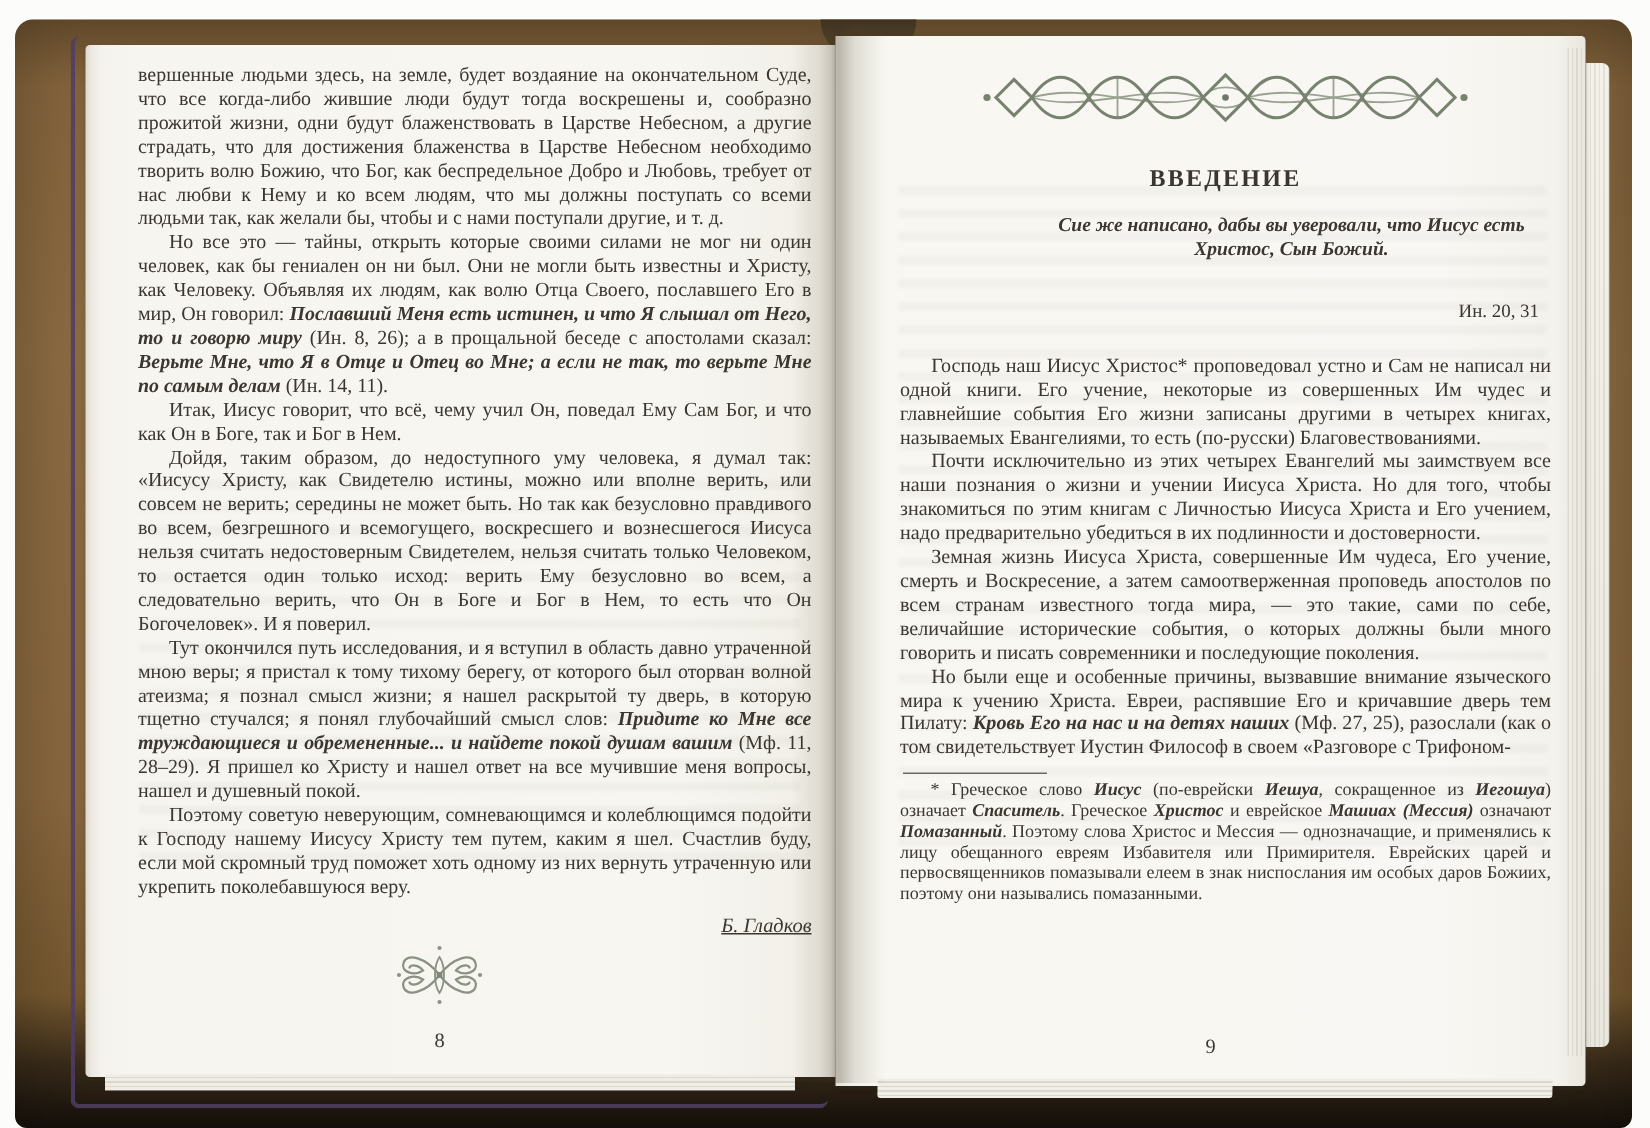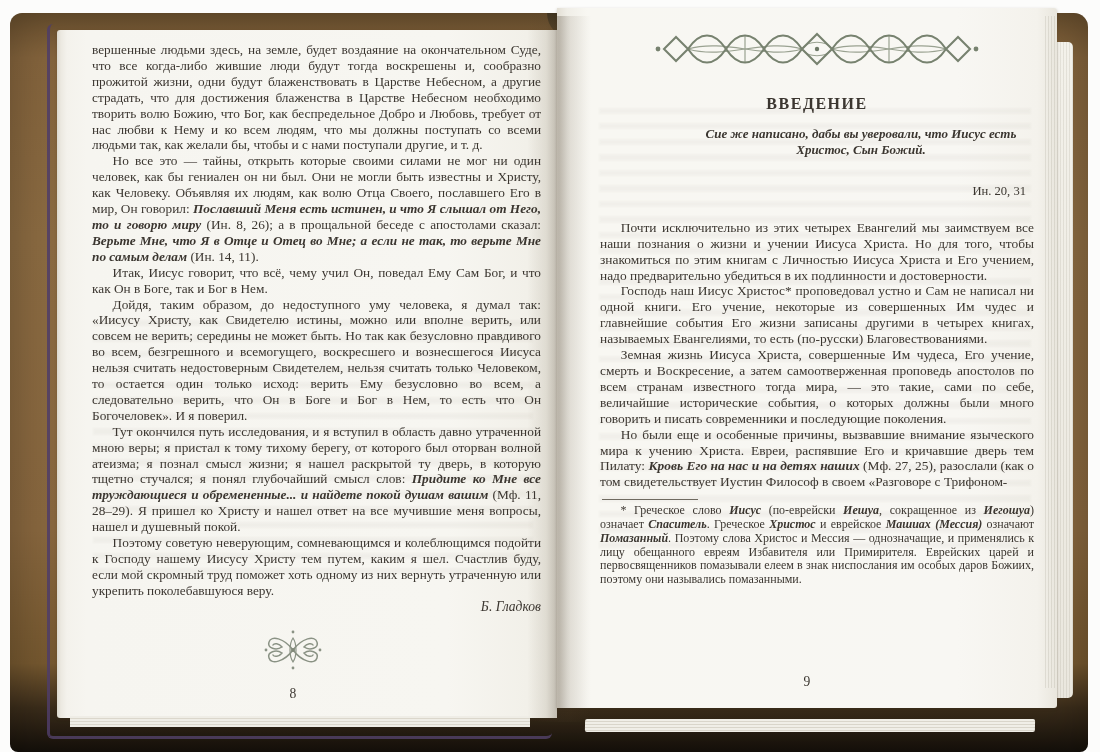--- a/index.html
+++ b/index.html
@@ -13,21 +13,21 @@
          box-shadow:inset 0 0 46px rgba(0,0,0,.28);}
   .spine-top{position:absolute;left:547px;top:13px;width:64px;height:26px;
          background:linear-gradient(180deg,#3f3320,#5d4a2c);border-radius:0 0 26px 26px;}
   .endpaper{position:absolute;left:47px;top:24px;width:502px;height:712px;
          border-left:3px solid #4f3d68;border-bottom:3px solid #514066;border-radius:6px;opacity:.85;}
 
   
   .page{position:absolute;box-shadow:0 1px 3px rgba(60,50,30,.25);}
   .page-left{left:57px;top:30px;width:500px;height:688px;border-radius:3px 0 0 3px;
       background:linear-gradient(90deg,#dcd8cd 0,#ece9e1 4px,#f4f2ec 10px,#f6f5f0 30px,#f7f6f1 78%,#f2f0e9 94%,#e7e4da 100%);}
-  .page-right{left:557px;top:8px;width:500px;height:700px;border-radius:0 3px 3px 0;
+  .page-right{left:557px;top:24px;width:500px;height:700px;border-radius:0 3px 3px 0;
       background:linear-gradient(90deg,#e3dfd5 0,#f0eee7 10px,#f8f7f2 30px,#f8f7f3 80%,#f4f2ec 96%,#e9e6dd 100%);}
   .fore-edge{position:absolute;right:0;top:8px;width:12px;height:96%;
       background:repeating-linear-gradient(90deg,rgba(150,145,130,.20) 0 1px,rgba(0,0,0,0) 1px 3px);}
   .fore-edge-outer{position:absolute;left:1057px;top:42px;width:16px;height:656px;border-radius:0 5px 5px 0;
       background:linear-gradient(180deg,#f3f1ea,#eae7de),repeating-linear-gradient(90deg,rgba(140,135,120,.15) 0 1px,rgba(0,0,0,0) 1px 3px);
       background-blend-mode:multiply;}
   .edge-bottom-left{position:absolute;left:70px;top:716px;width:460px;height:11px;
       background:repeating-linear-gradient(180deg,#efede6 0 2px,#dbd7cc 2px 3px);}
   .edge-bottom-right{position:absolute;left:585px;top:719px;width:450px;height:13px;border-radius:2px;
       background:repeating-linear-gradient(180deg,#f0eee7 0 2px,#d9d5ca 2px 3px);transform:skewX(-1deg);}
@@ -40,21 +40,21 @@
   .ghost-left{left:36px;top:290px;width:440px;height:260px;}
   .ghost-right{left:42px;top:100px;width:432px;height:440px;}
 
   
   .content{position:absolute;z-index:6;}
   .content-left{left:35px;top:12px;width:449px;font-size:13.3px;line-height:15.9px;}
   .content-right{left:43px;top:12px;width:434px;font-size:13.4px;line-height:15.9px;}
   .para{margin:0;text-align:justify;}
   .para.indent{text-indent:1.55em;}
   .bi{font-style:italic;font-weight:bold;}
-  .signature{text-align:right;font-style:italic;font-size:13.6px;}
+  .signature{text-align:right;font-style:italic;margin-top:10px;font-size:13.6px;text-decoration:underline;}
 
   .tailpiece{position:absolute;left:205px;top:598px;z-index:6;}
   .pagenum{z-index:6;font-size:13.6px;}
   .pagenum-left{position:absolute;left:0;top:656px;width:472px;text-align:center;}
   .pagenum-right{position:absolute;left:0;top:666px;width:100%;text-align:center;}
 
   .band{display:block;margin:6px auto 0;}
   h1.chapter{margin:24px 0 0;text-align:center;font-size:16px;font-weight:bold;letter-spacing:1.5px;}
   .epigraph{margin:14px 8px 0 auto;width:330px;}
   .epi-text{font-style:italic;font-weight:bold;text-align:center;font-size:13px;line-height:16.5px;}
@@ -129,22 +129,22 @@
         <circle cx="6" cy="23" r="2.4" fill="#77826f"></circle>
         <circle cx="324" cy="23" r="2.4" fill="#77826f"></circle>
         <circle cx="165" cy="23" r="2.2" fill="#6d7866"></circle>
       </svg>
       <h1 class="chapter">ВВЕДЕНИЕ</h1>
       <div class="epigraph">
         <div class="epi-text">Сие же написано, дабы вы уверовали, что Иисус есть Христос, Сын Божий.</div>
         <div class="epi-src">Ин. 20, 31</div>
       </div>
       <div class="body-right">
+          <p class="para indent"><span>Господь наш Иисус Христос* проповедовал устно и Сам не написал ни одной книги. Его учение, некоторые из совершенных Им чудес и главнейшие события Его жизни записаны другими в четырех книгах, называемых Евангелиями, то есть (по-русски) Благовествованиями.</span></p>
           <p class="para indent"><span>Почти исключительно из этих четырех Евангелий мы заимствуем все наши познания о жизни и учении Иисуса Христа. Но для того, чтобы знакомиться по этим книгам с Личностью Иисуса Христа и Его учением, надо предварительно убедиться в их подлинности и достоверности.</span></p>
-          <p class="para indent"><span>Господь наш Иисус Христос* проповедовал устно и Сам не написал ни одной книги. Его учение, некоторые из совершенных Им чудес и главнейшие события Его жизни записаны другими в четырех книгах, называемых Евангелиями, то есть (по-русски) Благовествованиями.</span></p>
           <p class="para indent"><span>Земная жизнь Иисуса Христа, совершенные Им чудеса, Его учение, смерть и Воскресение, а затем самоотверженная проповедь апостолов по всем странам известного тогда мира, — это такие, сами по себе, величайшие исторические события, о которых должны были много говорить и писать современники и последующие поколения.</span></p>
           <p class="para indent"><span>Но были еще и особенные причины, вызвавшие внимание языческого мира к учению Христа. Евреи, распявшие Его и кричавшие дверь тем Пилату: </span><span class="bi">Кровь Его на нас и на детях наших</span><span> (Мф. 27, 25), разослали (как о том свидетельствует Иустин Философ в своем «Разговоре с Трифоном-</span></p>
         </div>
       <div class="footnote">
         <div class="fn-rule"></div>
         <div>
             <p class="para"><span>* Греческое слово </span><span class="bi">Иисус</span><span> (по-еврейски </span><span class="bi">Иешуа</span><span>, сокращенное из </span><span class="bi">Иегошуа</span><span>) означает </span><span class="bi">Спаситель</span><span>. Греческое </span><span class="bi">Христос</span><span> и еврейское </span><span class="bi">Машиах (Мессия)</span><span> означают </span><span class="bi">Помазанный</span><span>. Поэтому слова Христос и Мессия — однозначащие, и применялись к лицу обещанного евреям Избавителя или Примирителя. Еврейских царей и первосвященников помазывали елеем в знак ниспослания им особых даров Божиих, поэтому они назывались помазанными.</span></p>
           </div>
       </div>
     </div>

